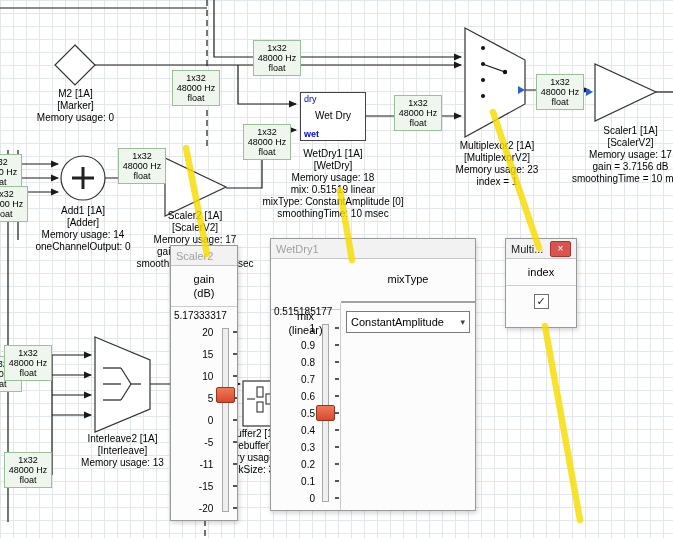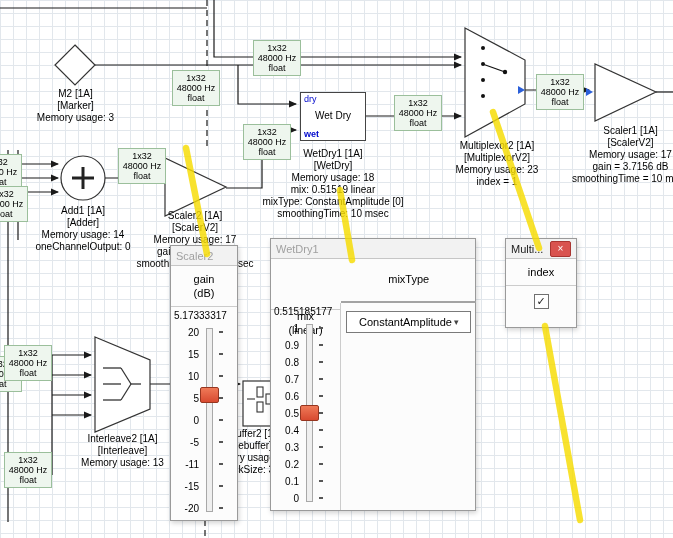--- a/index.html
+++ b/index.html
@@ -33,39 +33,39 @@
   .titlebar{height:19px;flex:0 0 19px;background:#f2f2f2;border-bottom:1px solid #c6c6c6;
     display:flex;align-items:center;padding:0 5px;font-size:11px;}
   .title{color:#222;overflow:hidden;white-space:nowrap;}
   .title.inactive{color:#a0a0a0;}
   .close-btn{margin-left:auto;width:19px;height:14px;background:#d9534f;border:1px solid #a93531;
     border-radius:2px;color:#fff;font-size:10px;line-height:13px;text-align:center;cursor:default;}
   .param-head{border-bottom:1px solid #ccc;text-align:center;font-size:11px;line-height:14px;
     padding:6px 2px;white-space:pre-line;}
   .pvalue{font-size:10px;padding:3px 6px 1px 3px;white-space:nowrap;}
 
-  .slider{position:relative;flex:1;margin:1px 0 3px 0;}
+  .slider{position:relative;flex:1;margin:1px 0 3px 16px;}
   .ticks{position:absolute;left:0;top:0;right:0;bottom:0;display:flex;flex-direction:column;
     justify-content:space-between;padding:3px 0;}
   .tick{display:flex;align-items:center;height:12px;}
   .tl{width:28px;text-align:right;font-size:10px;}
   .dash{width:4px;height:2px;background:#555;margin-left:20px;}
   .groove{position:absolute;left:35px;top:5px;bottom:5px;width:5px;background:#efefef;
     border:1px solid #a8a8a8;}
   .handle{position:absolute;left:29px;width:17px;height:14px;border:1px solid #96351f;
     border-radius:2px;background:linear-gradient(#ef7a58,#d84a30);z-index:2;}
 
   .wd-grid{flex:1;display:grid;grid-template-columns:70px 1fr;grid-template-rows:44px 1fr;}
   .wd-h1{border-right:1px solid #ccc;border-bottom:1px solid #ccc;text-align:center;
     font-size:11px;line-height:14px;padding-top:6px;white-space:pre-line;margin-top:44px;}
   .wd-h2{border-bottom:2px solid #a3a3a3;text-align:center;font-size:11px;padding-top:14px;}
   .wd-c1{border-right:1px solid #ccc;display:flex;flex-direction:column;}
   .wd-c2{padding:8px 5px;}
   .dropdown{border:1px solid #7a7a7a;background:#fff;height:20px;display:flex;
-    align-items:center;font-size:11px;padding:0 12px;}
+    align-items:center;font-size:11px;padding:0 4px;}
   .dd-label{flex:1;overflow:hidden;white-space:nowrap;}
   .dd-arrow{color:#444;font-size:9px;margin-left:2px;}
 
   .chk-area{flex:1;display:flex;align-items:flex-start;justify-content:center;padding-top:8px;}
   .checkbox{width:13px;height:13px;background:#fff;border:1px solid #707070;font-size:11px;
     line-height:12px;text-align:center;color:#1a1a1a;}
 </style>
 </head>
 <body>
 
@@ -173,21 +173,21 @@
 float</div>
   <div class="fbox" style="left:4px;top:345px">1x32
 48000 Hz
 float</div>
   <div class="fbox" style="left:4px;top:452px">1x32
 48000 Hz
 float</div>
 
   <div class="mlabel" style="left:28px;top:88px;width:95px">M2 [1A]
 [Marker]
-Memory usage: 3</div>
+Memory usage: 0</div>
   <div class="mlabel" style="left:20px;top:205px;width:126px">Add1 [1A]
 [Adder]
 Memory usage: 14
 oneChannelOutput: 0</div>
   <div class="mlabel" style="left:130px;top:210px;width:130px">Scaler2 [1A]
 [ScalerV2]
 Memory usage: 17
 gain = 5.1733 dB
 smoothingTime = 10 msec</div>
   <div class="mlabel" style="left:253px;top:148px;width:160px">WetDry1 [1A]

